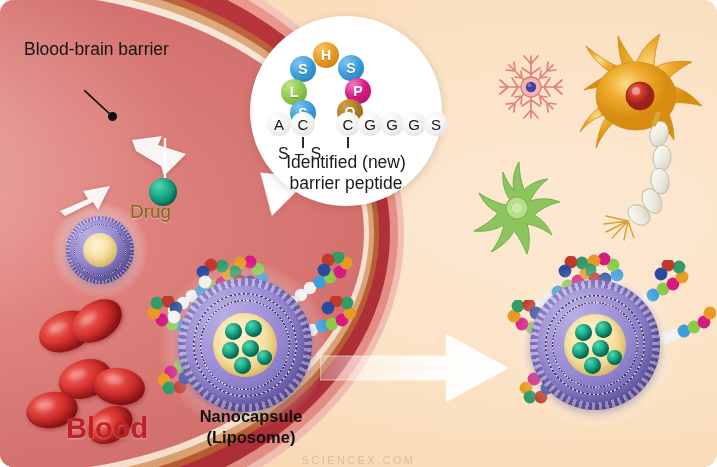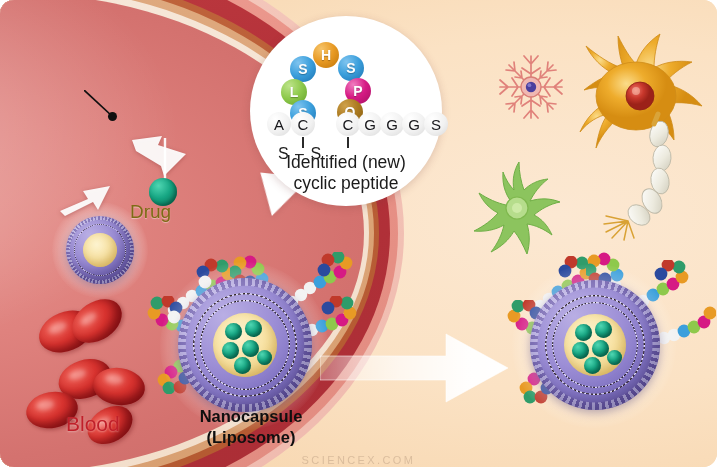--- a/index.html
+++ b/index.html
@@ -188,21 +188,21 @@
   .lbl{position:absolute;font-family:"Liberation Sans",sans-serif;}
   .lbl-bbb{
     left:24px;top:38px;font-size:17.5px;color:#141414;line-height:1.3;
   }
   .leader{position:absolute;}
   .lbl-drug{
     left:130px;top:201px;font-size:19px;font-weight:normal;color:#7d6b15;
     text-shadow:0 1px 1px rgba(255,255,255,.45);
   }
   .lbl-blood{
-    left:66px;top:412px;font-size:21px;font-weight:normal;color:#c0202a;
+    left:66px;top:412px;font-size:29px;font-weight:bold;color:#c0202a;
     text-shadow:0 1px 2px rgba(255,255,255,.35);
   }
   .lbl-nano{
     left:176px;top:406px;font-size:16.5px;font-weight:bold;color:#0f0f0f;
     text-align:center;line-height:1.25;width:150px;
   }
   .lbl-brain{
     left:491px;top:411px;font-size:22px;font-weight:bold;color:#7d6b15;
     text-shadow:0 1px 2px rgba(255,255,255,.35);
   }
@@ -578,24 +578,25 @@
   <div class="res" style="left:380px;top:112px;">G</div>
   <div class="res" style="left:402px;top:112px;">G</div>
   <div class="res" style="left:424px;top:112px;">S</div>
 
   <div class="bondline" style="left:302px;top:137px;height:11px;"></div>
   <div class="bondline" style="left:347px;top:137px;height:11px;"></div>
   <div class="ss" style="left:278px;top:145px;">S – S</div>
 
   <div class="callout-cap">
     <div>Identified (new)</div>
-    <div>cyclic peptide</div>
+    <div>barrier peptide</div>
   </div>
 
   <div class="lbl lbl-bbb">
+    <div>Blood-brain barrier</div>
   </div>
   <div class="leader" style="left:84px;top:90px;">
     <svg width="34" height="28" viewBox="0 0 34 28">
         <path d="M0 0 L28 26" stroke="#101010" stroke-width="1.7" fill="none"></path>
       </svg>
   </div>
   <div class="dot-anchor" style="left:108px;top:112px;"></div>
 
   <div class="lbl lbl-blood">Blood</div>
   <div class="lbl lbl-nano">

